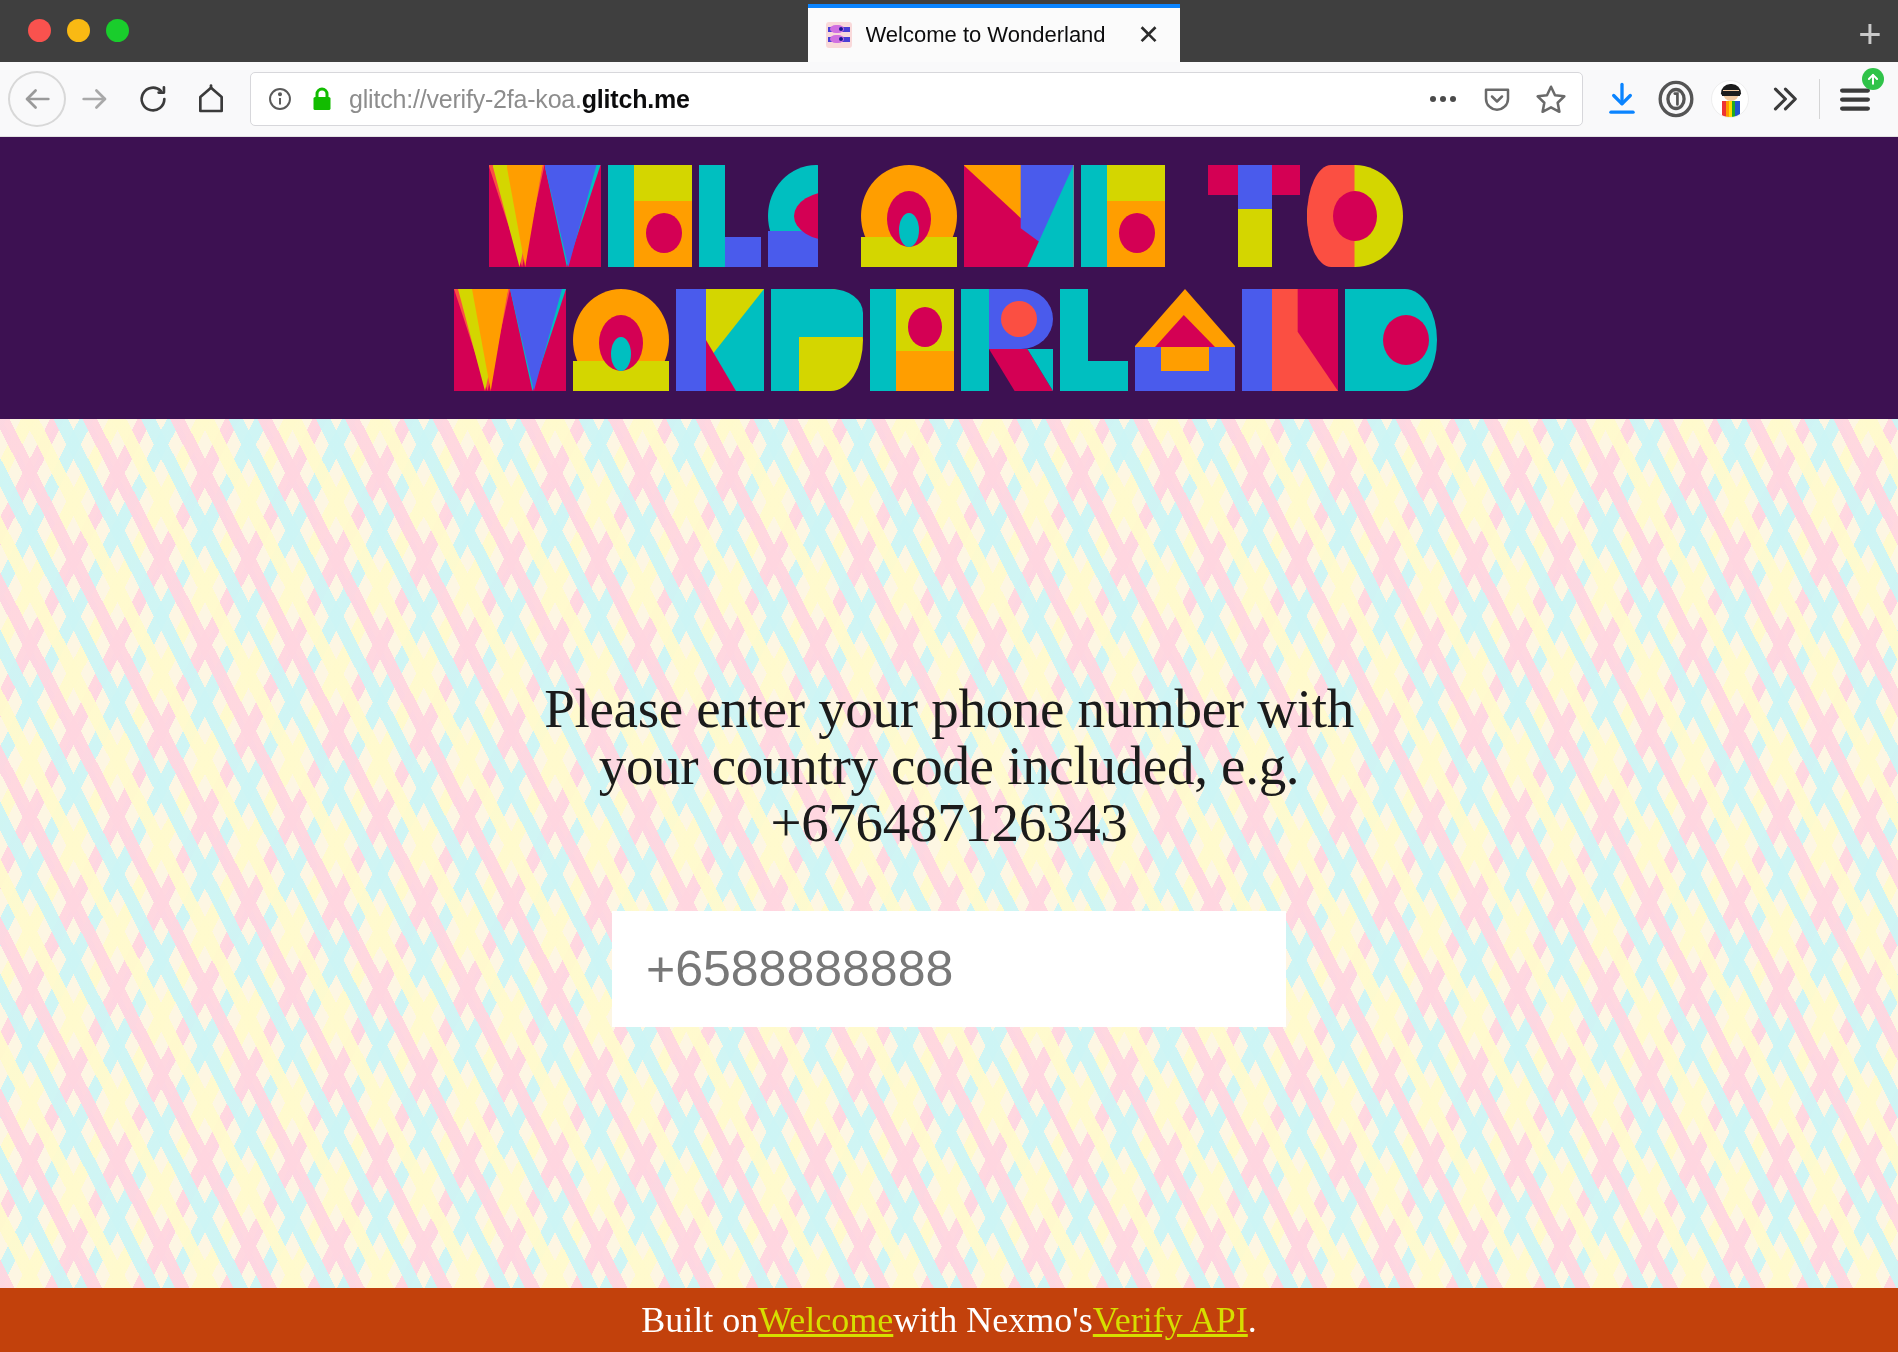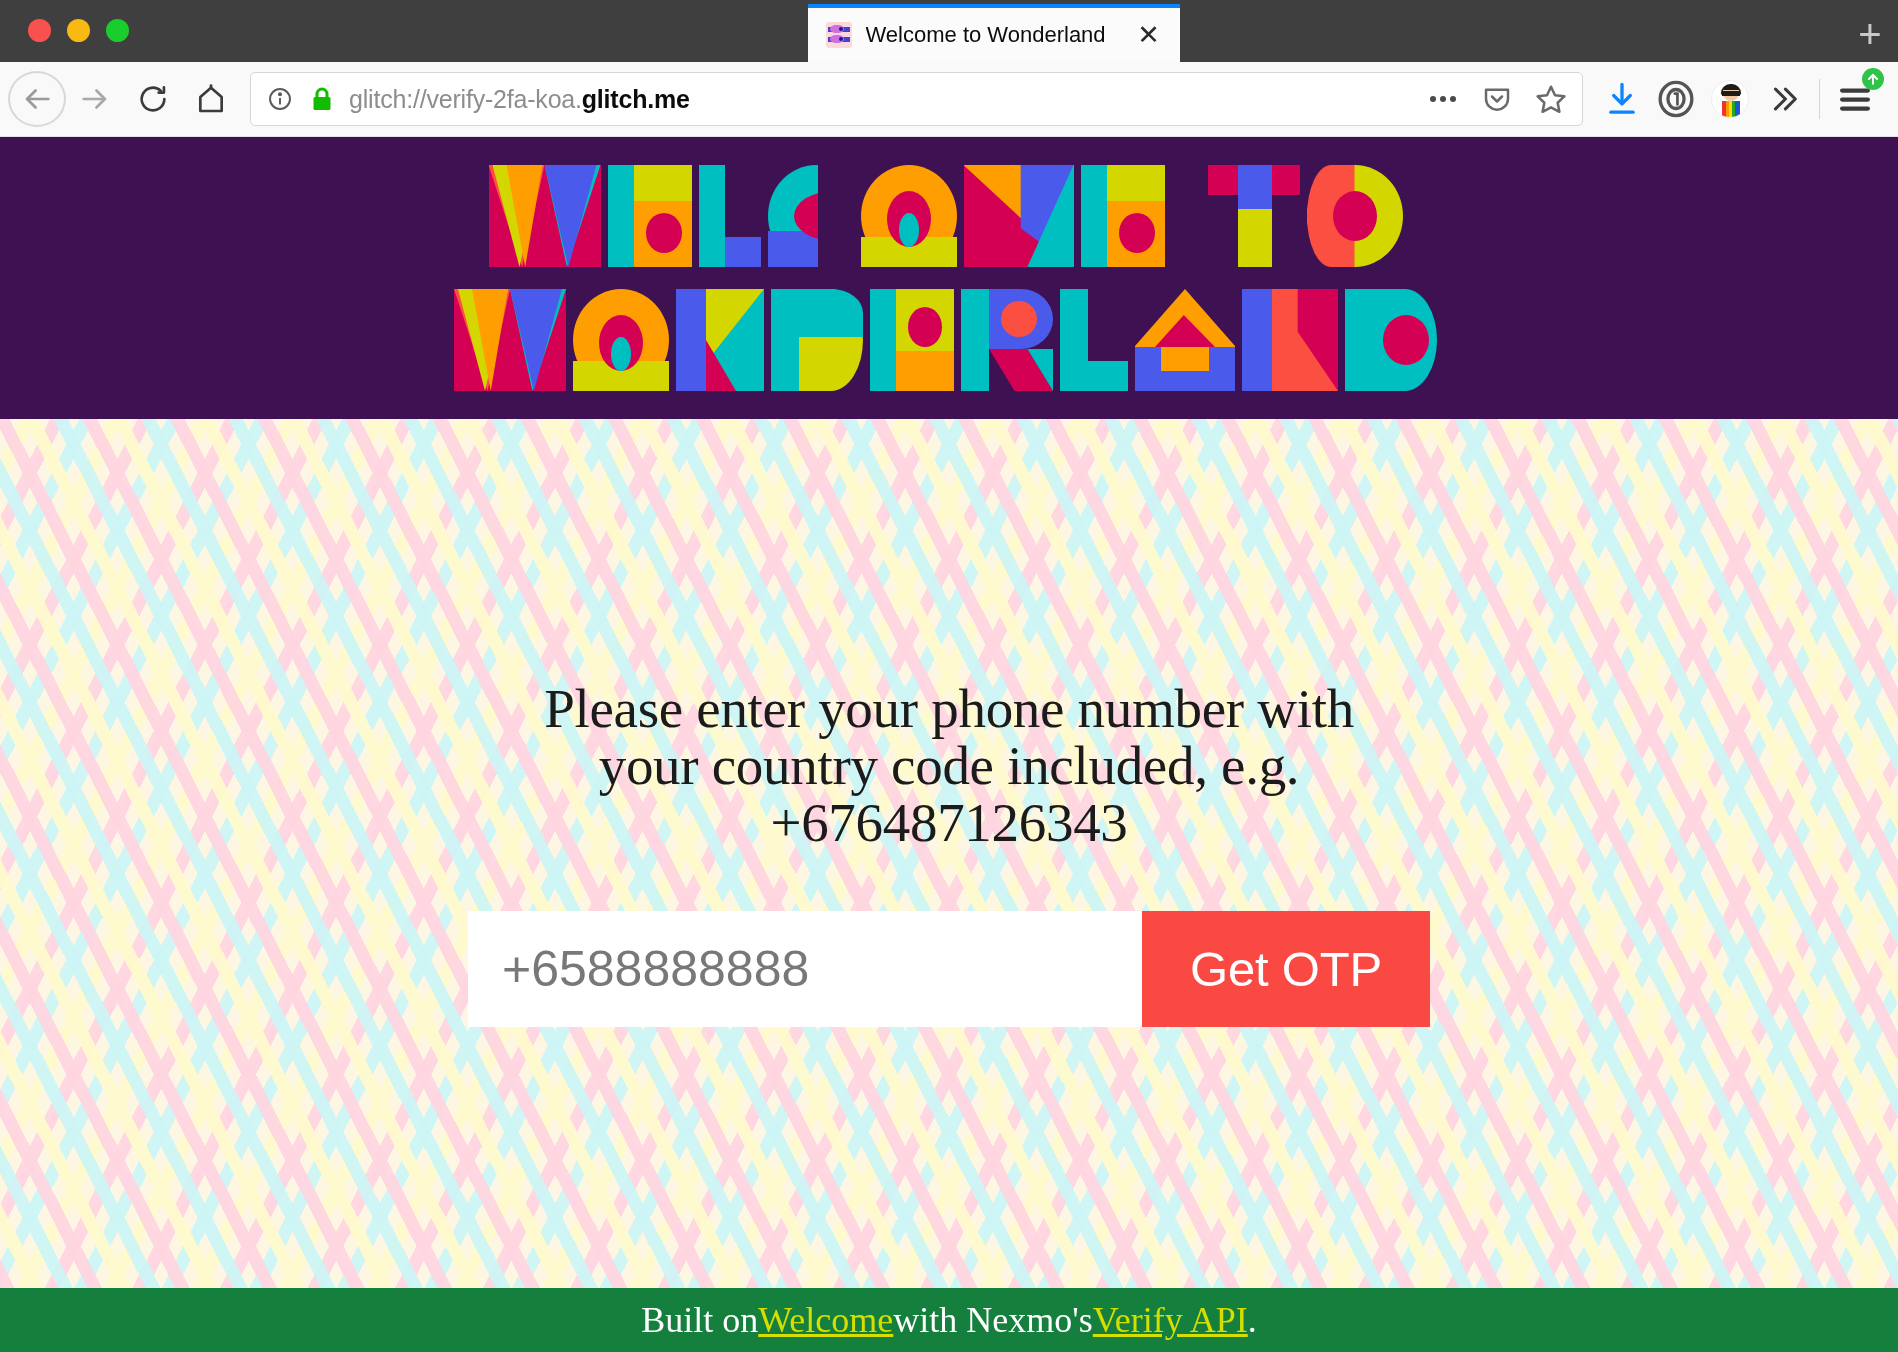--- a/index.html
+++ b/index.html
@@ -221,21 +221,21 @@
     background: #FA4843;
     color: #ffffff;
     font-size: 49px;
     font-family: "Liberation Sans", sans-serif;
     cursor: pointer;
     letter-spacing: -0.2px;
   }
 
   
   .site-footer {
-    background: #15803d;
+    background: #c2410c;
     height: 64px;
     flex: 0 0 64px;
     display: flex;
     align-items: center;
     justify-content: center;
     color: #ffffff;
     font-family: "Liberation Serif", serif;
     font-size: 36px;
   }
   .site-footer a { color: #D6DE00; text-decoration: underline; }
@@ -531,21 +531,20 @@
 
       <div class="main-inner">
         <div class="prompt">
           <div>Please enter your phone number with</div>
           <div>your country code included, e.g.</div>
           <div>+676487126343</div>
         </div>
 
         <form class="form-row">
           <input class="phone-input" type="text" placeholder="+6588888888" style="">
-          <button class="otp-button" type="submit">Get OTP</button>
         </form>
       </div>
     </div>
 
     <div class="site-footer">
       <span>Built on </span>
         <a href="#">Welcome</a>
         <span> with Nexmo's </span>
         <a href="#">Verify API</a>
         <span>.</span>

